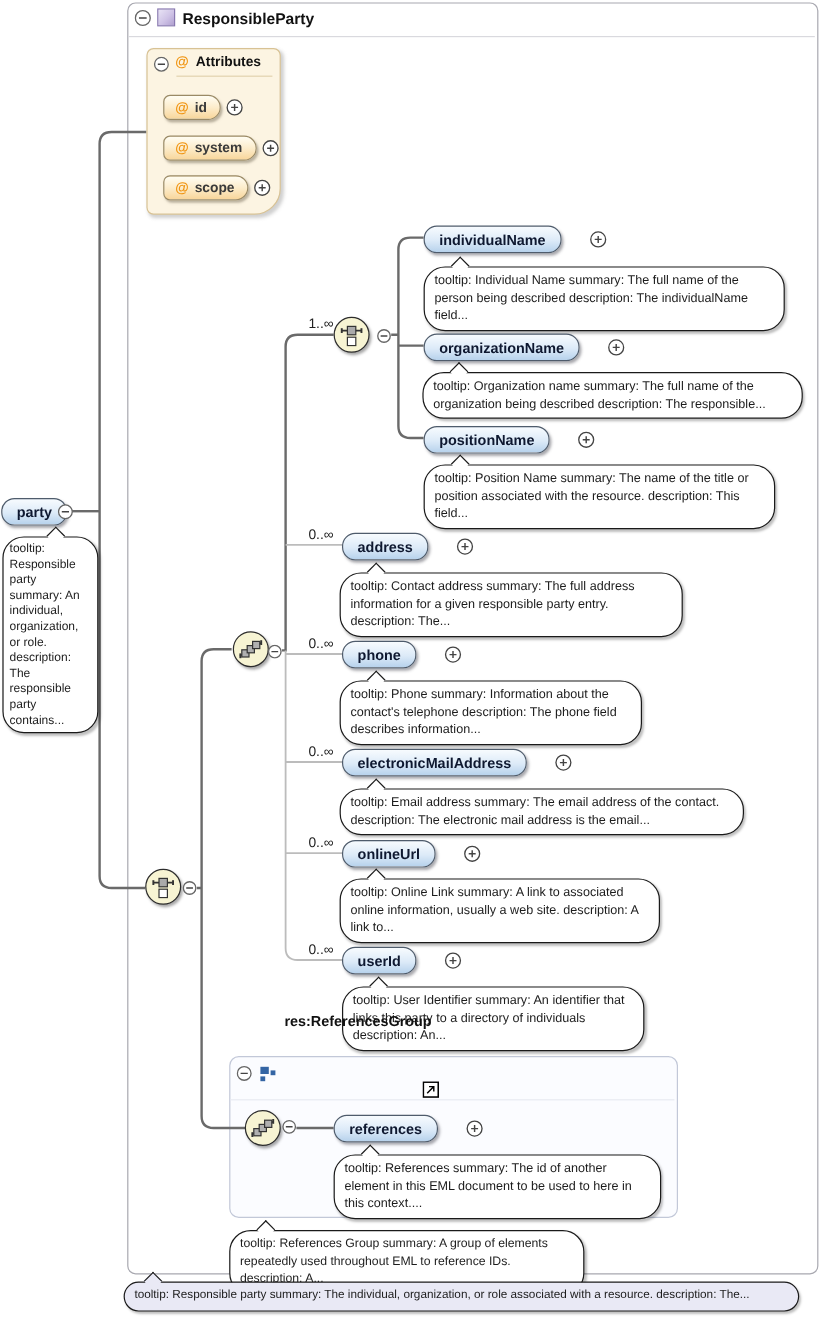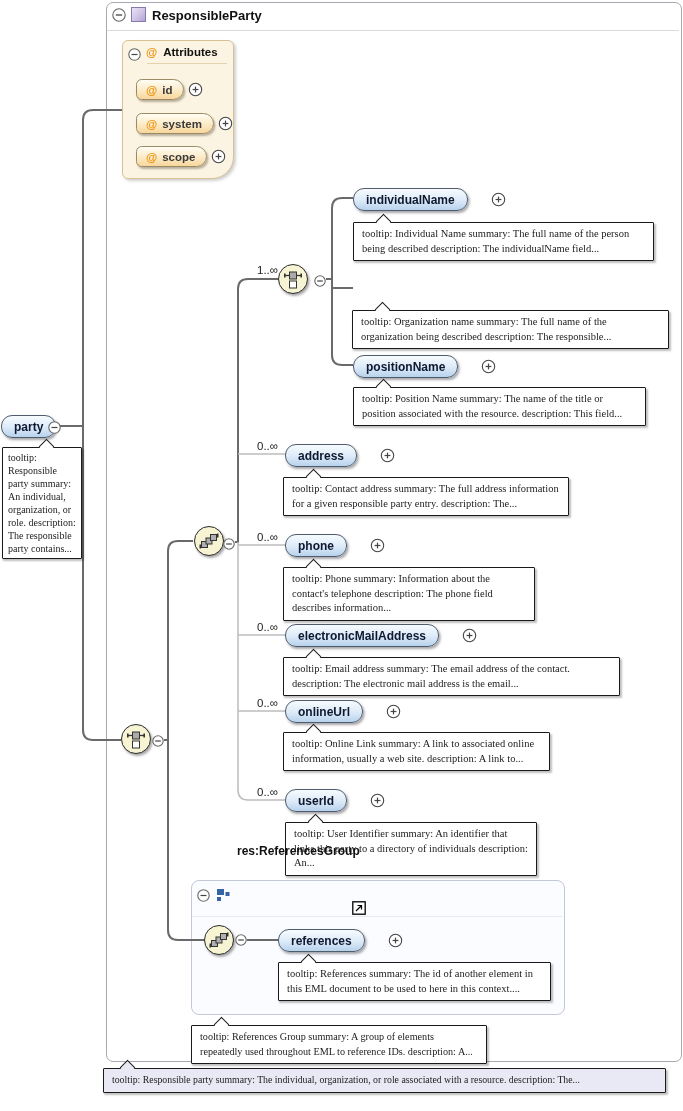--- a/index.html
+++ b/index.html
@@ -47,23 +47,23 @@
         display:flex;align-items:center;justify-content:center;z-index:4;}
 
   .minus{position:absolute;width:13px;height:13px;z-index:4;}
   .plusb{display:inline-flex;width:15px;height:15px;}
 
   
   .card{position:absolute;width:42px;text-align:right;font-size:11.5px;color:#222;z-index:4;}
 
   
   .tooltip{position:absolute;box-sizing:border-box;background:#fff;
-           border:1.5px solid #1a1a1a;border-radius:1px;padding:4px 8px;
+           border:1.5px solid #1a1a1a;border-radius:18px;padding:4px 8px;
            font-size:10.5px;line-height:14.5px;color:#1c1c1c;z-index:4;
-           box-shadow:1.5px 2px 2px rgba(0,0,0,.25);font-family:Liberation Serif, serif;}
+           box-shadow:1.5px 2px 2px rgba(0,0,0,.25);}
   .tooltip::before{content:"";position:absolute;top:-7px;left:24px;width:10px;height:10px;
            background:#fff;border-left:1.5px solid #1a1a1a;border-top:1.5px solid #1a1a1a;
            transform:rotate(45deg);}
   .tt-party{font-size:10px;line-height:13px;padding:3px 5px;}
   .tt-party::before{left:38px;}
   .lavender{background:#e9e9f5;font-size:9.8px;}
   .lavender::before{background:#e9e9f5;left:18px;}
   .fs-sm{font-size:10.2px;}
 
   .linkout{position:absolute;width:14px;height:14px;z-index:5;}
@@ -230,20 +230,30 @@
     <span class="plusb">
         <svg width="15" height="15" viewBox="0 0 15 15">
           <circle cx="7.5" cy="7.5" r="6.2" fill="#fff" stroke="#444" stroke-width="1.1"></circle>
           <line x1="4.6" y1="7.5" x2="10.4" y2="7.5" stroke="#444" stroke-width="1.2"></line>
           <line x1="7.5" y1="4.6" x2="7.5" y2="10.4" stroke="#444" stroke-width="1.2"></line>
         </svg>
       </span>
   </div>
   <div class="tooltip" style="left:353px;top:222px;width:301px">tooltip: Individual Name summary: The full name of the person being described description: The individualName field...</div>
 
+  <div class="node-row" style="left:353px;top:278px">
+    <div class="pill">organizationName</div>
+    <span class="plusb">
+        <svg width="15" height="15" viewBox="0 0 15 15">
+          <circle cx="7.5" cy="7.5" r="6.2" fill="#fff" stroke="#444" stroke-width="1.1"></circle>
+          <line x1="4.6" y1="7.5" x2="10.4" y2="7.5" stroke="#444" stroke-width="1.2"></line>
+          <line x1="7.5" y1="4.6" x2="7.5" y2="10.4" stroke="#444" stroke-width="1.2"></line>
+        </svg>
+      </span>
+  </div>
   <div class="tooltip" style="left:352px;top:310px;width:317px">tooltip: Organization name summary: The full name of the organization being described description: The responsible...</div>
 
   <div class="node-row" style="left:353px;top:355px">
     <div class="pill">positionName</div>
     <span class="plusb">
         <svg width="15" height="15" viewBox="0 0 15 15">
           <circle cx="7.5" cy="7.5" r="6.2" fill="#fff" stroke="#444" stroke-width="1.1"></circle>
           <line x1="4.6" y1="7.5" x2="10.4" y2="7.5" stroke="#444" stroke-width="1.2"></line>
           <line x1="7.5" y1="4.6" x2="7.5" y2="10.4" stroke="#444" stroke-width="1.2"></line>
         </svg>

